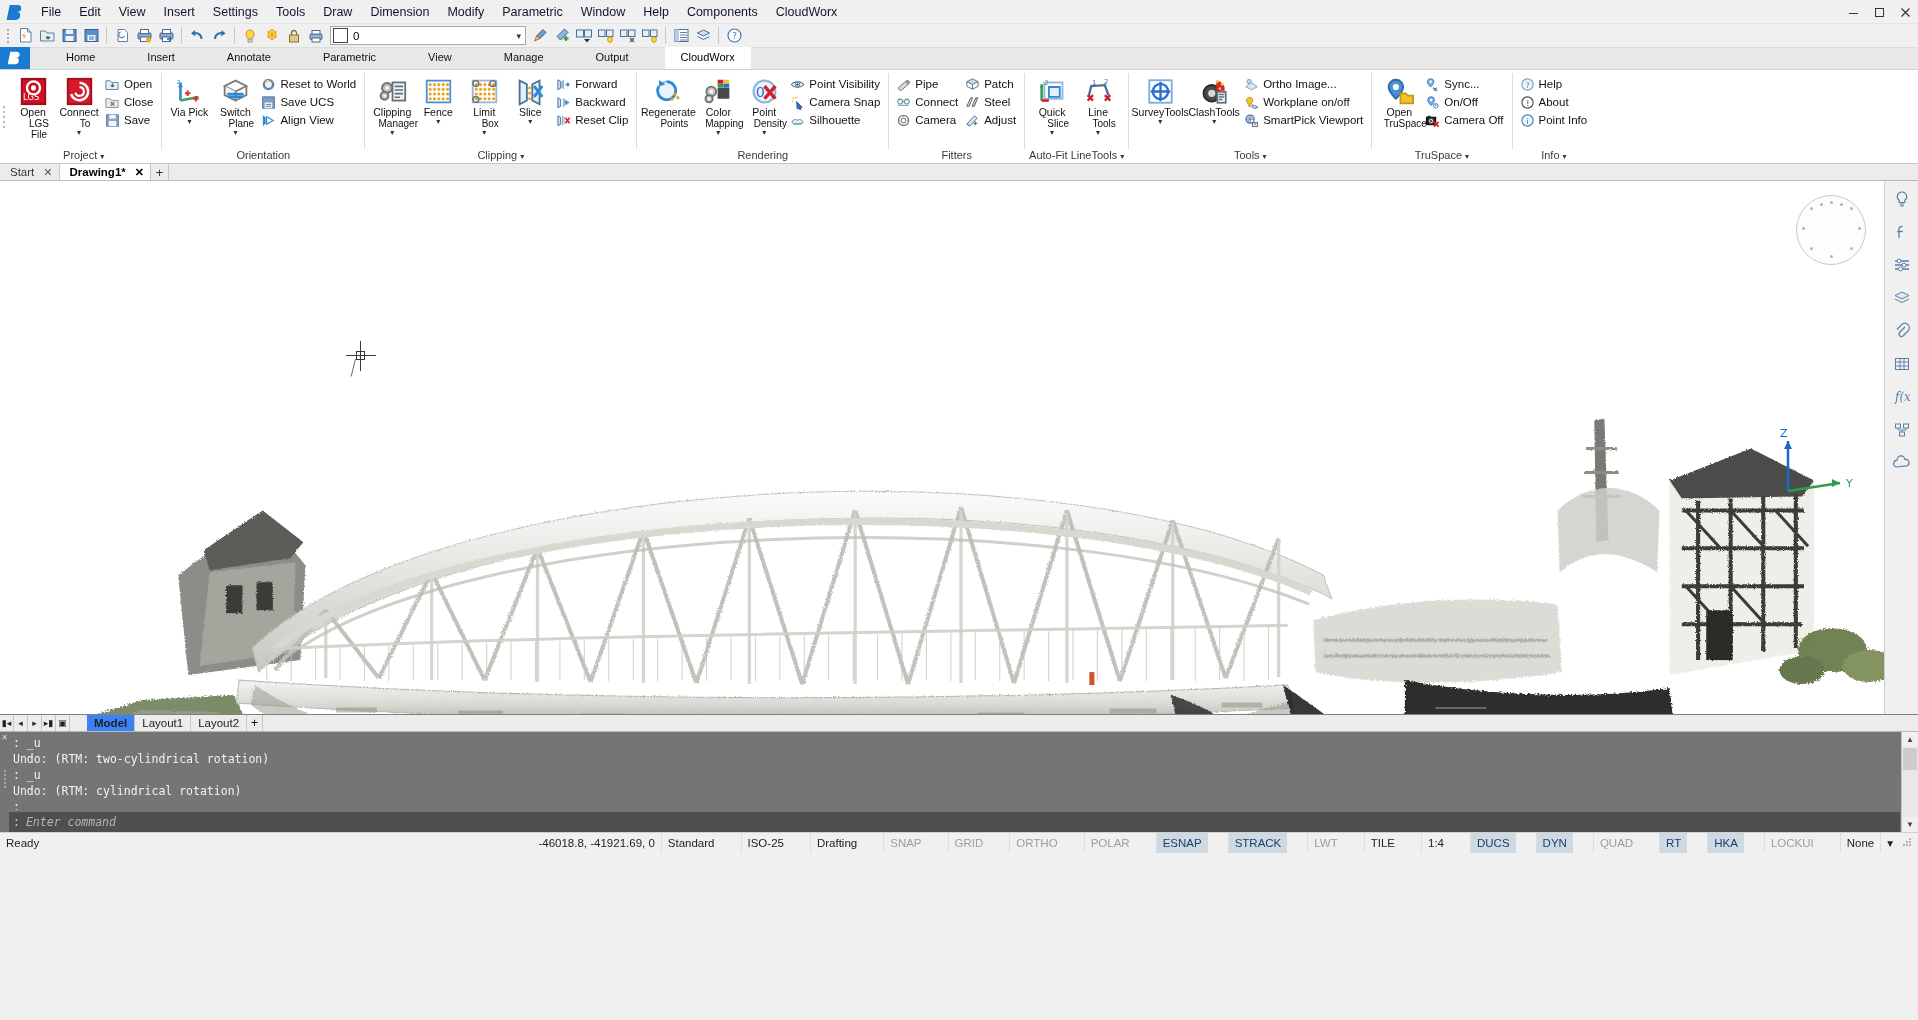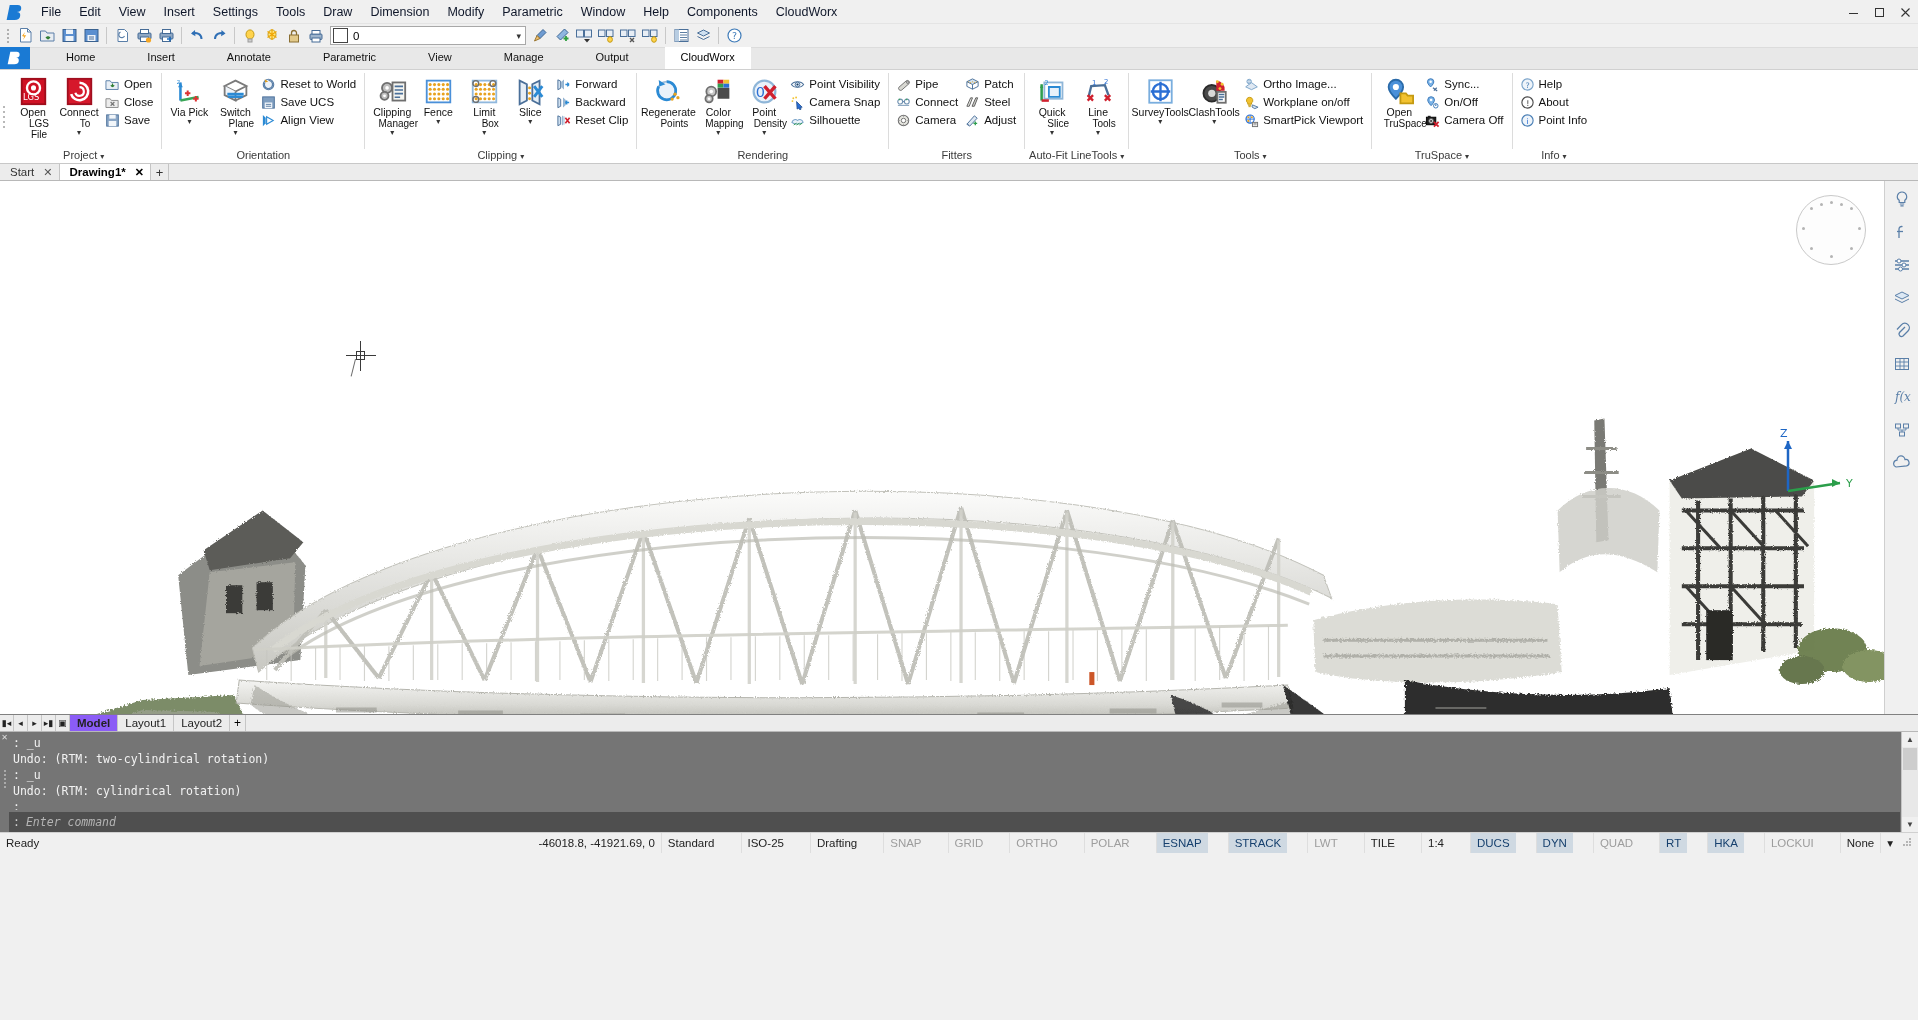--- a/index.html
+++ b/index.html
@@ -155,21 +155,21 @@
   .layoutbar {
     height:17px; background:#ececec; display:flex; align-items:stretch;
     border-bottom:1px solid #b8b8b8;
   }
   .navbtn {
     width:14px; display:flex;align-items:center;justify-content:center;
     border-right:1px solid #c6c6c6; font-size:9px; color:#222;
   }
   .ltab { display:flex;align-items:center; padding:0 7px; font-size:11.5px;
           border-right:1px solid #c6c6c6; color:#222;}
-  .ltab.active { background:#8b5cf6; font-weight:bold; }
+  .ltab.active { background:#3b82f6; font-weight:bold;margin-left:17px; }
   .ltab-plus { width:16px;display:flex;align-items:center;justify-content:center;font-size:12px;
                border-right:1px solid #c6c6c6;}
 
   
   .cmdwrap { position:relative; background:#757575; height:100px; }
   .cmd-closebar {
     position:absolute; left:0; top:0; width:9px; height:100%; background:#757575;
     display:flex; flex-direction:column; align-items:center; padding-top:2px;
   }
   .cmd-x { font-size:8px; color:#ddd; line-height:8px; }

